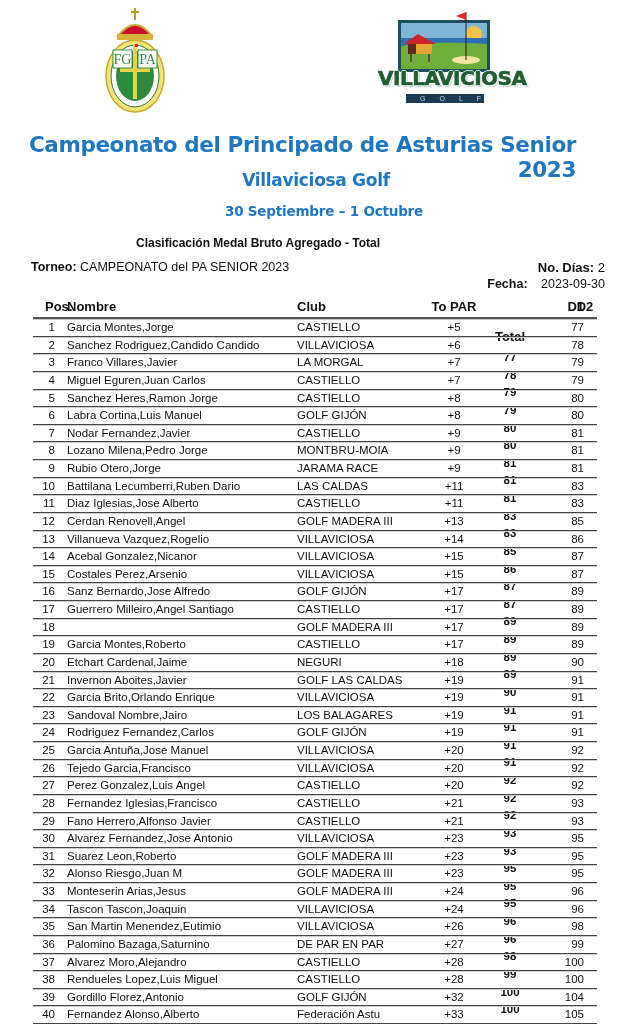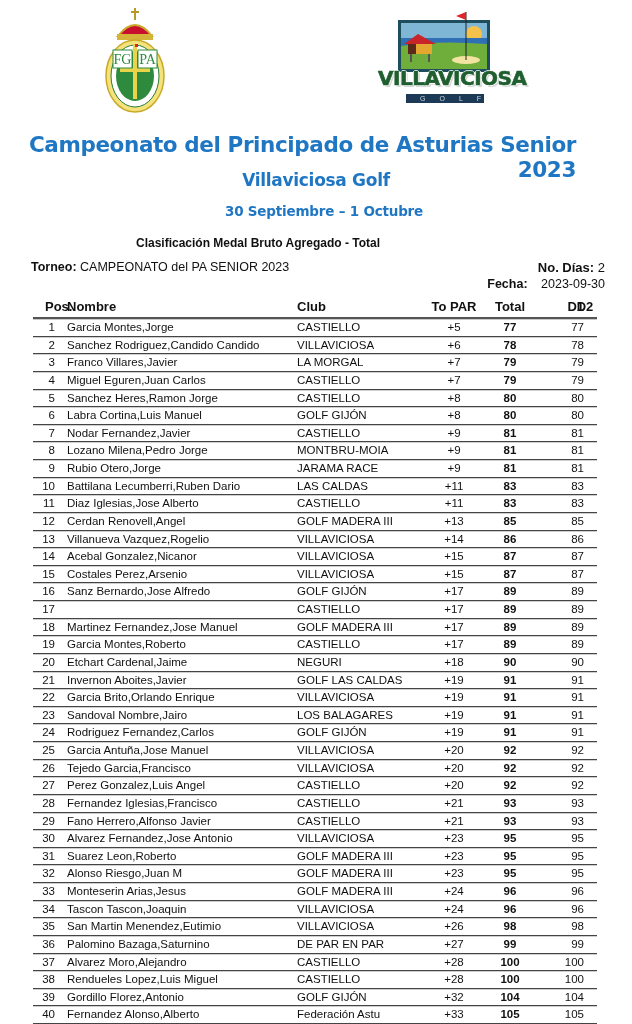--- a/index.html
+++ b/index.html
@@ -39,21 +39,21 @@
     .table { position: absolute; top: 298px; left: 33px; width: 564px; }
     .thead { position: relative; height: 19px; font-weight: bold; font-size: 13px; border-bottom: 2px solid #555; box-shadow: 0 1px 0 #c8c8c8; }
     .row { position: relative; height: 16.64px; border-bottom: 1px solid #444; box-shadow: 0 1px 0 #cfcfcf; font-size: 11.5px; line-height: 16.64px; }
     .c { position: absolute; top: 0; white-space: nowrap; }
     .thead .c { top: 1px; line-height: 16px; }
     .c-pos { left: 4px; width: 18px; text-align: right; }
     .thead .c-pos { left: 4px; width: auto; text-align: left; padding-left: 8px; }
     .c-name { left: 34px; }
     .c-club { left: 264px; }
     .c-par { left: 394px; width: 54px; text-align: center; }
-    .c-total { left: 458px; width: 38px; text-align: center; }
+    .c-total { left: 458px; width: 38px; text-align: center; margin-top: 30px; }
     .row .c-total { font-weight: bold; }
     .c-d1 { left: 488px; width: 28px; text-align: right; margin-left: 35px; }
     .c-d2 { left: 540px; width: 24px; text-align: center; }
   </style>
 </head>
 <body>
 
 <div class="logos">
 
   <div class="logo logo-fgpa">
@@ -266,29 +266,29 @@
         <span class="c c-pos">16</span>
         <span class="c c-name">Sanz Bernardo,Jose Alfredo</span>
         <span class="c c-club">GOLF GIJÓN</span>
         <span class="c c-par">+17</span>
         <span class="c c-total">89</span>
         <span class="c c-d1">89</span>
         <span class="c c-d2"></span>
       </div>
       <div class="row">
         <span class="c c-pos">17</span>
+        <span class="c c-name">Guerrero Milleiro,Angel Santiago</span>
         <span class="c c-club">CASTIELLO</span>
         <span class="c c-par">+17</span>
         <span class="c c-total">89</span>
         <span class="c c-d1">89</span>
         <span class="c c-d2"></span>
       </div>
       <div class="row">
         <span class="c c-pos">18</span>
-        <span class="c c-name">Martinez Fernandez,Jose Manuel</span>
         <span class="c c-club">GOLF MADERA III</span>
         <span class="c c-par">+17</span>
         <span class="c c-total">89</span>
         <span class="c c-d1">89</span>
         <span class="c c-d2"></span>
       </div>
       <div class="row">
         <span class="c c-pos">19</span>
         <span class="c c-name">Garcia Montes,Roberto</span>
         <span class="c c-club">CASTIELLO</span>

